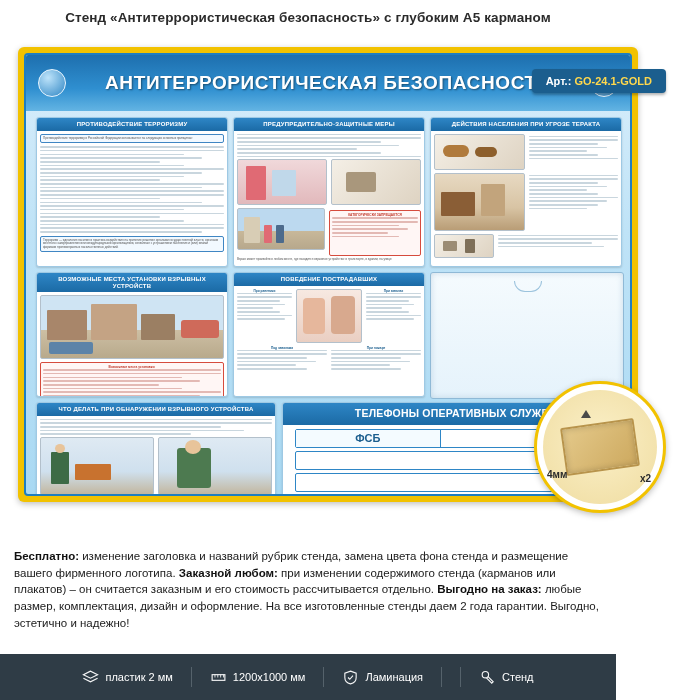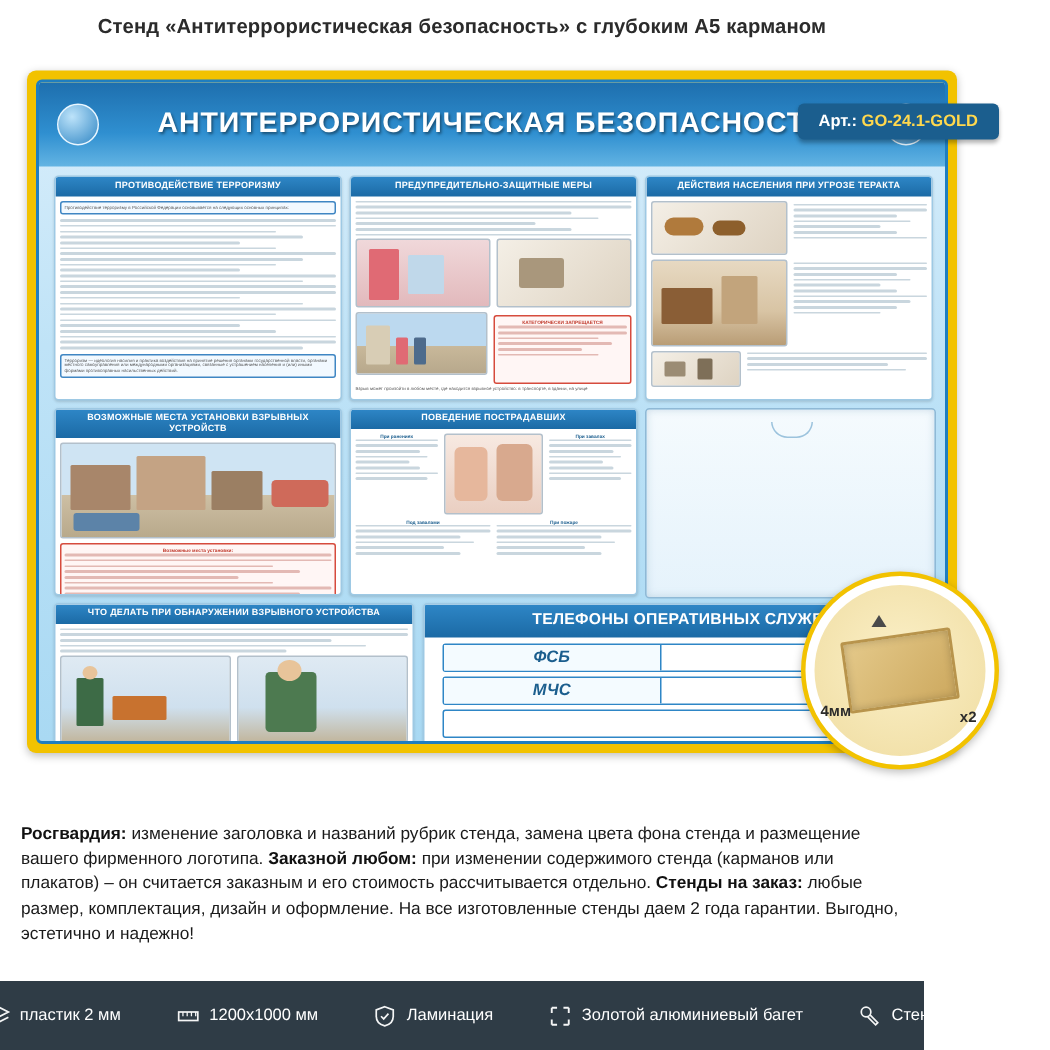--- a/index.html
+++ b/index.html
@@ -144,21 +144,21 @@
     box-shadow:inset 0 0 6px rgba(120,160,190,.35);
   }
   .pocket:after{
     content:"";position:absolute;left:50%;top:8px;width:26px;height:10px;
     margin-left:-13px;border:1px solid #9cc3dd;border-top:none;
     border-radius:0 0 14px 14px;
   }
 
   
   .phones .p-title{font-size:10.5px;padding:5px 2px;}
-  .phone-table{padding:4px 12px 4px;font-style:italic;}
+  .phone-table{padding:4px 12px 4px;}
   .phone-row{
     display:flex;align-items:stretch;
     border:1px solid #2e86c6;
     margin-bottom:3px;
     border-radius:2px;
     background:#fff;
     height:17px;
   }
   .phone-name{
     width:46%;
@@ -493,21 +493,20 @@
           </div>
 
           <div class="poster phones" style="left:246px;top:285px;width:340px;height:118px;">
             <div class="p-title">ТЕЛЕФОНЫ ОПЕРАТИВНЫХ СЛУЖБ</div>
             <div class="phone-table">
               <div class="phone-row">
                 <div class="phone-name">ФСБ</div>
                 <div class="phone-val"></div>
               </div>
               <div class="phone-row">
-                <div class="phone-name">МЧС</div>
                 <div class="phone-val"></div>
               </div>
               <div class="phone-row">
                 <div class="phone-val"></div>
               </div>
               <div class="phone-row">
                 <div class="phone-name">Росгвардия</div>
                 <div class="phone-val"></div>
               </div>
             </div>
@@ -526,23 +525,23 @@
       <div class="seal-inner">
         <div class="seal-frame"></div>
       </div>
       <div class="seal-arrow"></div>
       <div class="seal-label">4мм</div>
       <div class="seal-x2">x2</div>
     </div>
   </div>
 
   <div class="desc">
-    <b>Росгвардия:</b><span> изменение заголовка и названий рубрик стенда, замена цвета фона стенда и размещение вашего фирменного логотипа.</span>
+    <b>Бесплатно:</b><span> изменение заголовка и названий рубрик стенда, замена цвета фона стенда и размещение вашего фирменного логотипа.</span>
     <b>Заказной любом:</b><span> при изменении содержимого стенда (карманов или плакатов) – он считается заказным и его стоимость рассчитывается отдельно.</span>
-    <b>Стенды на заказ:</b><span> любые размер, комплектация, дизайн и оформление. На все изготовленные стенды даем 2 года гарантии. Выгодно, эстетично и надежно!</span>
+    <b>Выгодно на заказ:</b><span> любые размер, комплектация, дизайн и оформление. На все изготовленные стенды даем 2 года гарантии. Выгодно, эстетично и надежно!</span>
   </div>
 
   <div class="footer">
 
     <div class="f-item">
       <span class="f-ic">
         <svg viewBox="0 0 24 24" width="17" height="17">
             <path d="M12 3 2 8l10 5 10-5-10-5z" fill="none" stroke="#fff" stroke-width="1.6"></path>
             <path d="M2 13l10 5 10-5" fill="none" stroke="#fff" stroke-width="1.6"></path>
           </svg>
@@ -566,28 +565,20 @@
       <span class="f-ic">
         <svg viewBox="0 0 24 24" width="17" height="17">
             <path d="M12 3l8 3v6c0 5-3.5 8-8 9-4.5-1-8-4-8-9V6l8-3z" fill="none" stroke="#fff" stroke-width="1.6"></path>
             <path d="M8.5 12l2.5 2.5 4.5-5" fill="none" stroke="#fff" stroke-width="1.6"></path>
           </svg>
       </span>
       <span>Ламинация</span>
     </div>
     <div class="f-sep"></div>
 
-    <div class="f-item">
-      <span class="f-ic">
-        <svg viewBox="0 0 24 24" width="17" height="17">
-            <path d="M4 4h5M15 4h5M20 4v5M20 15v5M20 20h-5M9 20H4M4 20v-5M4 9V4" fill="none" stroke="#fff" stroke-width="1.8"></path>
-          </svg>
-      </span>
-      <span>Золотой алюминиевый багет</span>
-    </div>
     <div class="f-sep"></div>
 
     <div class="f-item">
       <span class="f-ic">
         <svg viewBox="0 0 24 24" width="17" height="17">
             <circle cx="9" cy="8" r="4.5" fill="none" stroke="#fff" stroke-width="1.6"></circle>
             <path d="M12.5 10.5L20 18l-2 2-7.5-7.5" fill="none" stroke="#fff" stroke-width="1.6"></path>
           </svg>
       </span>
       <span>Стенд</span>

